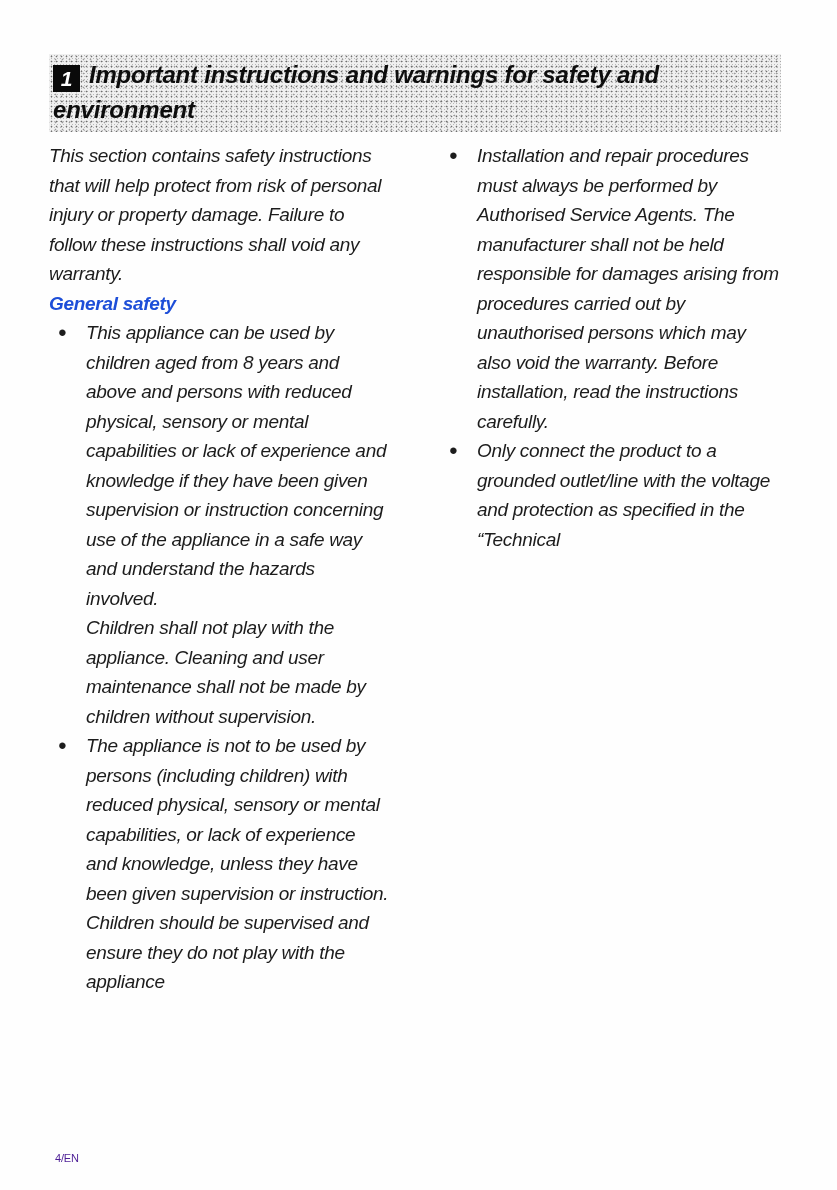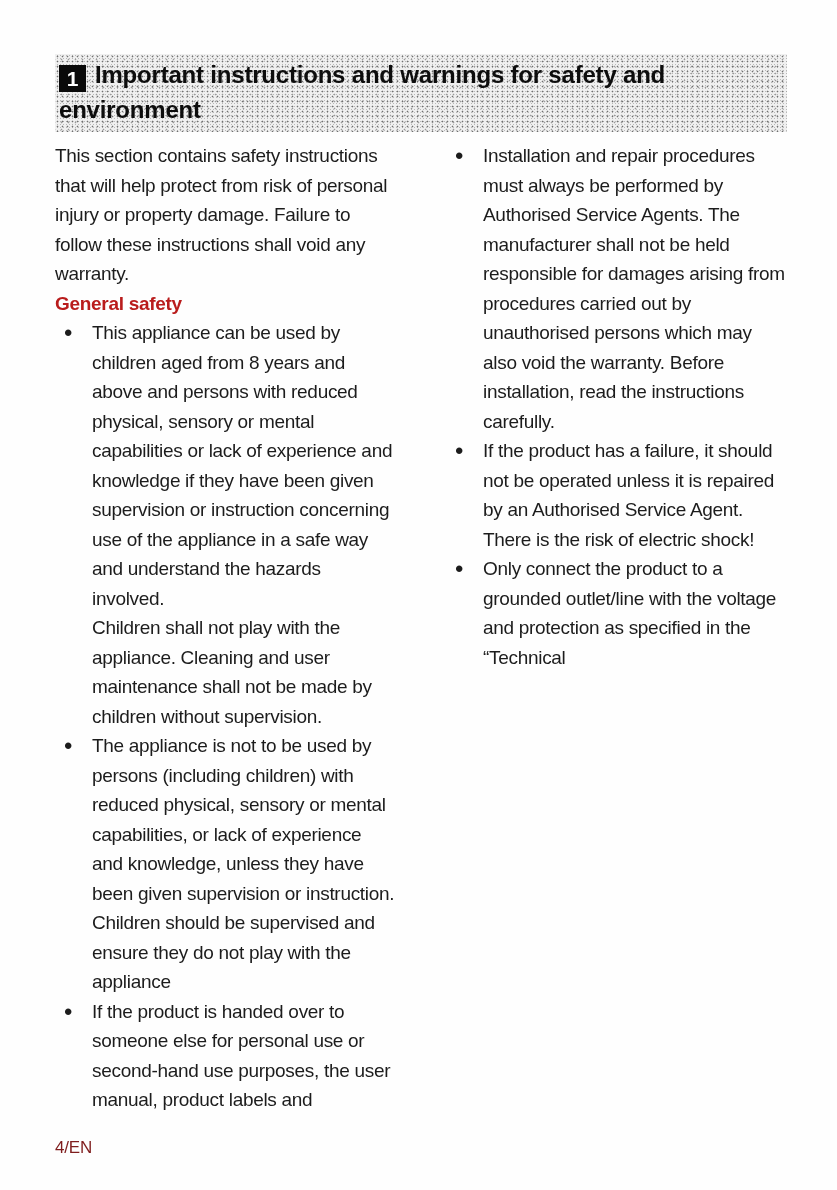--- a/index.html
+++ b/index.html
@@ -12,23 +12,24 @@
     position: relative;
     overflow: hidden;
   }
   .page {
     position: absolute;
     inset: 0;
     background: #fefefe;
   }
   .content {
     position: absolute;
-    left: 55px;
+    left: 49px;
     top: 54px;
     width: 732px;
+    font-style: italic;
   }
   .section-header {
     width: 100%;
     background-color: #f0f0f0;
     background-image:
       radial-gradient(#6f6f6f 0.7px, transparent 1.1px),
       radial-gradient(#9a9a9a 0.7px, transparent 1.1px),
       radial-gradient(#b8b8b8 0.6px, transparent 1px);
     background-size: 5px 5px, 7px 7px, 3px 3px;
     background-position: 0 0, 3px 2px, 1px 3px;
@@ -61,21 +62,21 @@
     width: 349px;
     font-size: 19px;
     line-height: 29.5px;
     letter-spacing: -0.3px;
     color: #1c1c1c;
   }
   .col h3 {
     font-size: 19px;
     line-height: 29.5px;
     font-weight: 700;
-    color: #b91c1c;
+    color: #1d4ed8;
   }
   .col ul {
     list-style: none;
   }
   .col li {
     position: relative;
     padding-left: 37px;
     white-space: pre-line;
   }
   .col li::before {
@@ -86,24 +87,24 @@
     font-size: 24px;
     line-height: 29.5px;
     color: #1c1c1c;
   }
   .continuation {
     padding-left: 37px;
   }
   .footer {
     position: absolute;
     left: 55px;
-    bottom: 32px;
-    font-size: 17px;
+    bottom: 26px;
+    font-size: 11px;
     letter-spacing: -0.2px;
-    color: #7f1d1d;
+    color: #4c1d95;
   }
 </style>
 </head>
 <body>
 
 <div class="page">
   <div class="content">
 
     <div class="section-header">
       <span class="num-box">1</span><span>Important instructions and warnings for safety and environment</span>
@@ -111,30 +112,28 @@
 
     <div class="columns">
 
       <div class="col">
         <p>This section contains safety instructions that will help protect from risk of personal injury or property damage. Failure to follow these instructions shall void any warranty.</p>
         <h3>General safety</h3>
         <ul>
           <li>This appliance can be used by children aged from 8 years and above and persons with reduced physical, sensory or mental capabilities or lack of experience and knowledge if they have been given supervision or instruction concerning use of the appliance in a safe way and understand the hazards involved.
 Children shall not play with the appliance. Cleaning and user maintenance shall not be made by children without supervision.</li>
           <li>The appliance is not to be used by persons (including children) with reduced physical, sensory or mental capabilities, or lack of experience and knowledge, unless they have been given supervision or instruction. Children should be supervised and ensure they do not play with the appliance</li>
-          <li>If the product is handed over to someone else for personal use or second-hand use purposes, the user manual, product labels and</li>
         </ul>
       </div>
 
       <div class="col">
         <ul>
           <li>Installation and repair procedures must always be performed by Authorised Service Agents. The manufacturer shall not be held responsible for damages arising from procedures carried out by unauthorised persons which may also void the warranty. Before installation, read the instructions carefully.</li>
         </ul>
         <ul>
-          <li>If the product has a failure, it should not be operated unless it is repaired by an Authorised Service Agent. There is the risk of electric shock!</li>
           <li>Only connect the product to a grounded outlet/line with the voltage and protection as specified in the “Technical</li>
         </ul>
       </div>
 
     </div>
   </div>
 
   <div class="footer">4/EN</div>
 </div>
 

